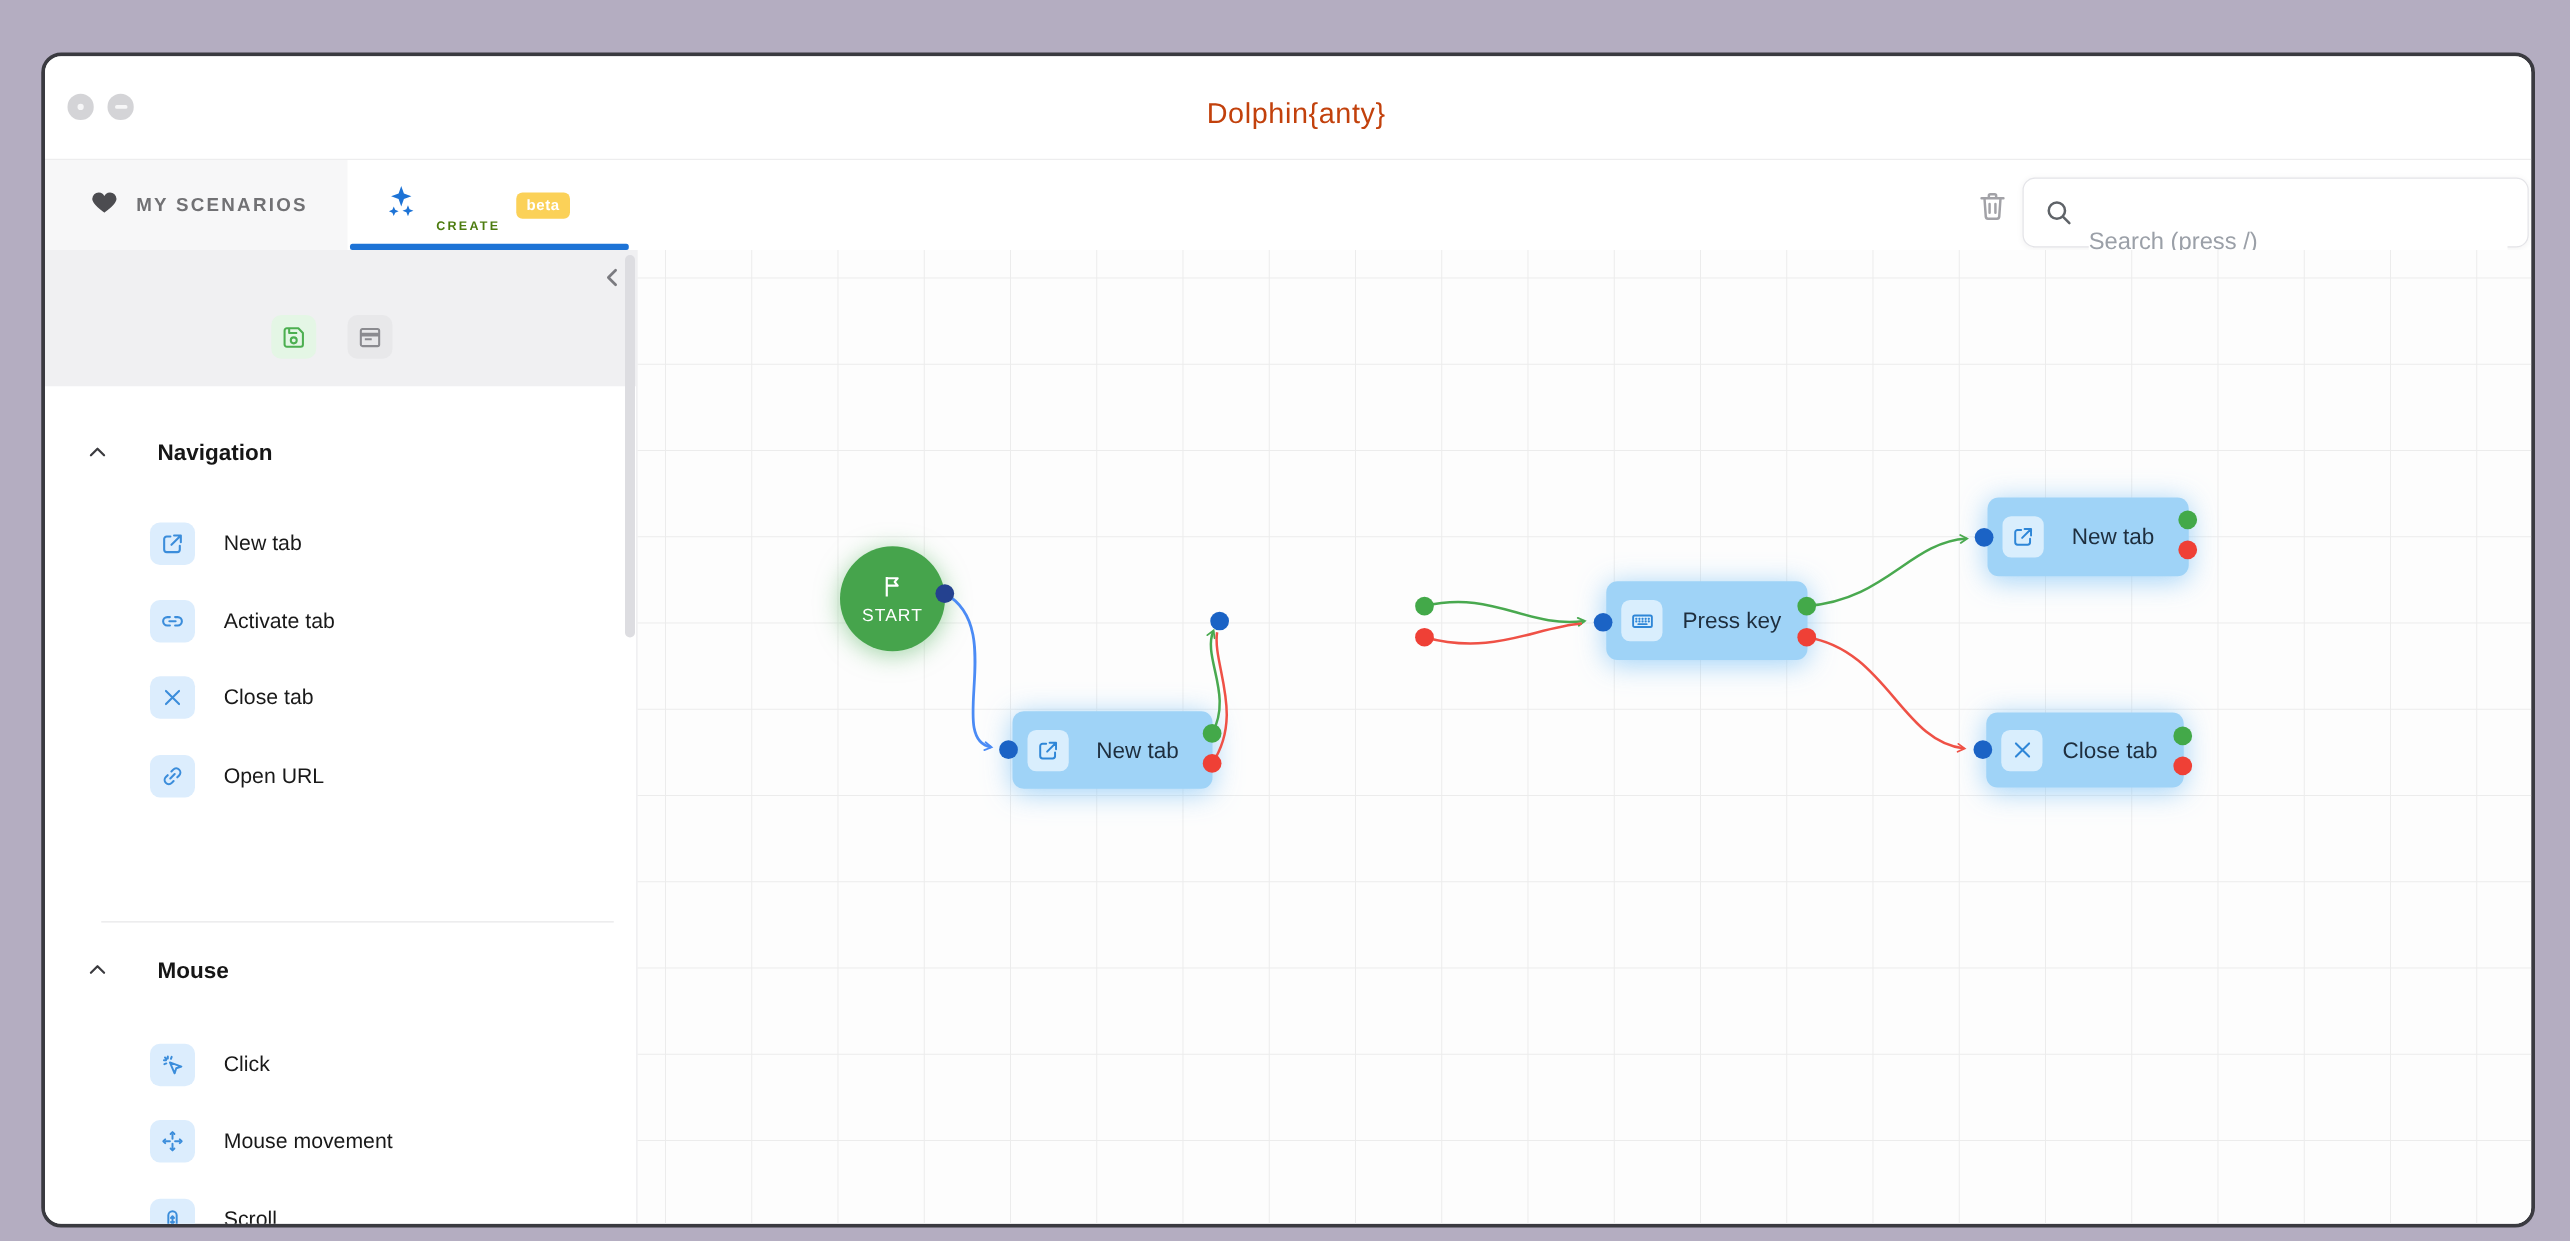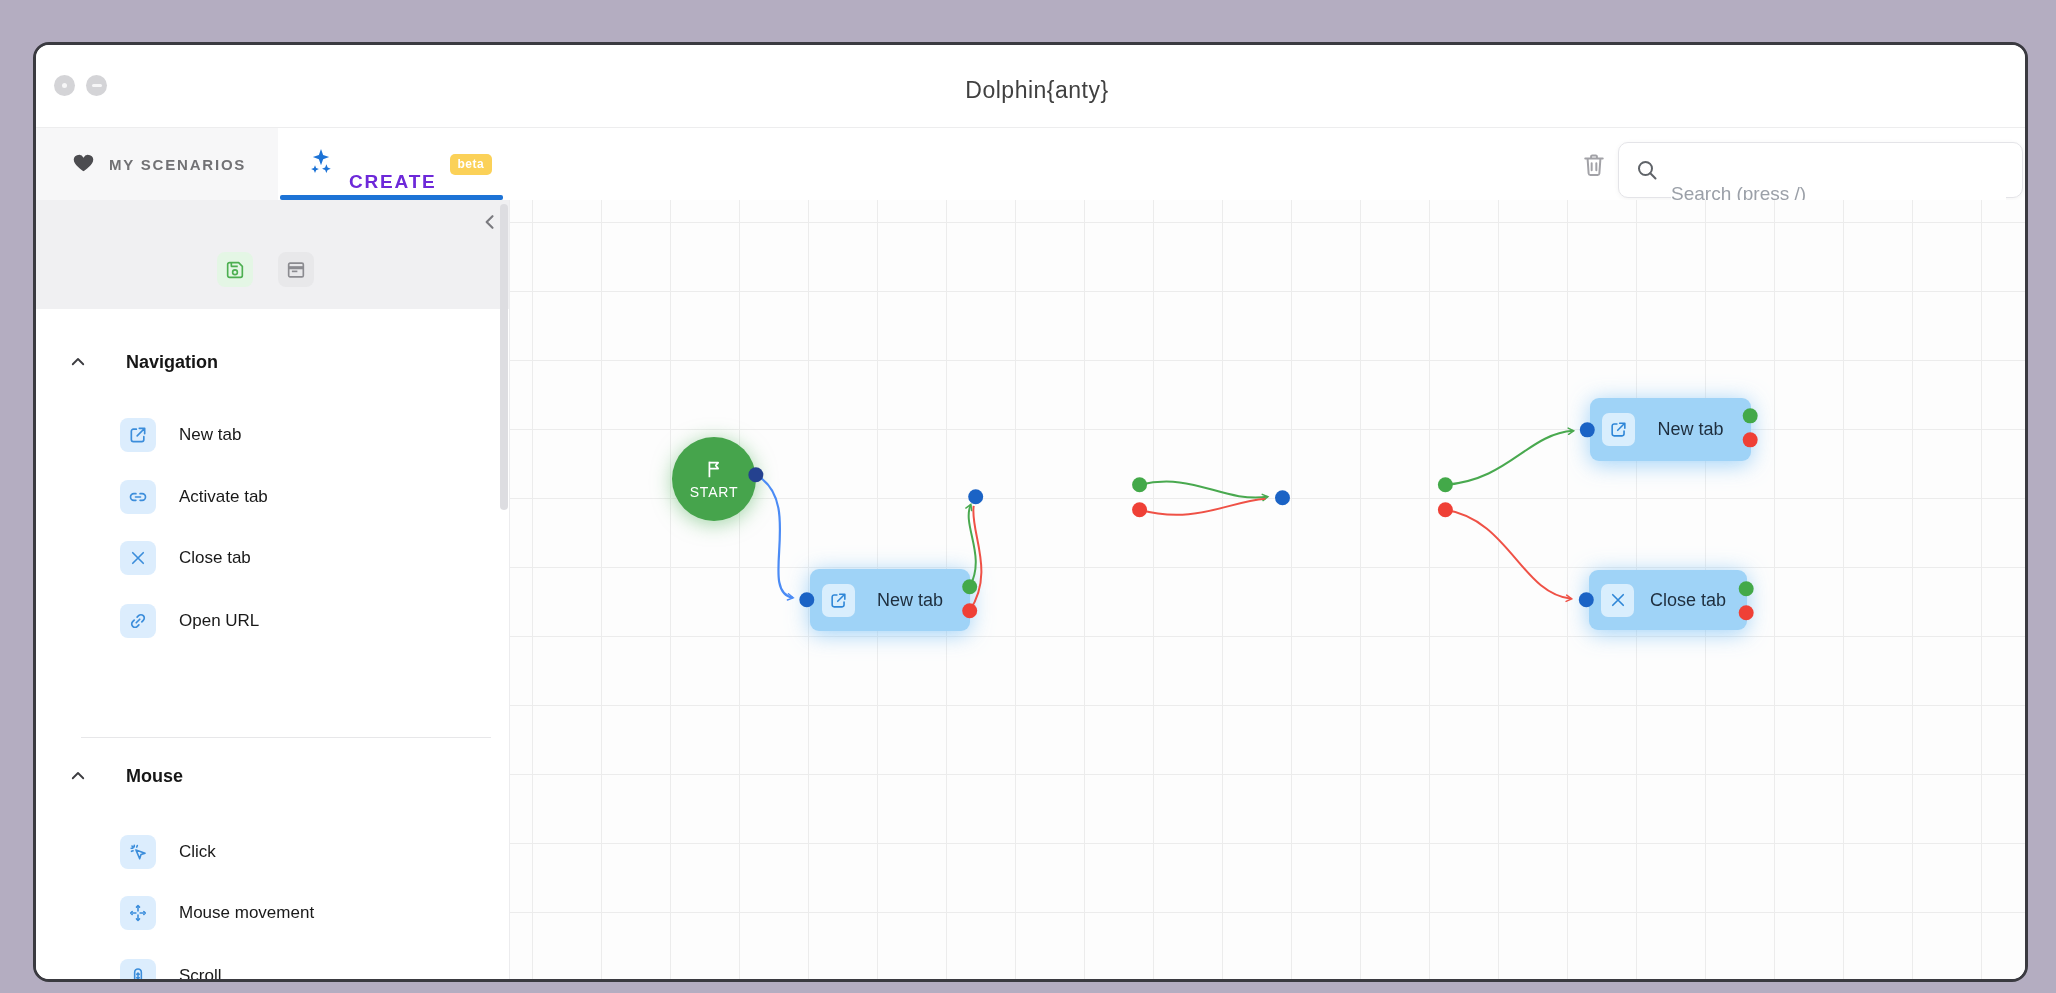--- a/index.html
+++ b/index.html
@@ -16,29 +16,29 @@
 
   
   .titlebar { position:relative; height:83px; background:#fff; border-bottom:1px solid #ededee; }
   .traffic { position:absolute; top:30px; width:21px; height:21px; border-radius:50%; background:#d4d4d7;
              display:flex; align-items:center; justify-content:center; }
   .traffic.t-close { left:18px; }
   .traffic.t-min { left:50px; }
   .traffic .dot { width:5px; height:5px; border-radius:50%; background:#f6f6f7; }
   .traffic .minus { width:10px; height:3px; border-radius:2px; background:#f6f6f7; }
   .title { position:absolute; left:0; right:0; top:0; height:90px; display:flex; align-items:center;
-           justify-content:center; color:#404040; font-size:23px; letter-spacing:.5px;padding-left:13px; }
+           justify-content:center; color:#c2410c; font-size:23px; letter-spacing:.5px;padding-left:13px; }
 
   
   .tabrow { position:relative; height:72px; background:#fff; }
   .tab { position:absolute; top:0; height:72px; display:flex; align-items:center; gap:13px; cursor:pointer; }
   .tab-scenarios { left:0; width:242px; background:#f7f7f8; padding-left:35px; }
   .tab-scenarios .tab-label { color:#717174; font-size:15px; font-weight:600; letter-spacing:1.8px; }
   .tab-create { left:266px; width:234px; background:#fff; padding-left:4px; }
-  .tab-create .tab-label { color:#6d28d9; font-size:19px; font-weight:700; letter-spacing:1.8px;margin-top:35px; }
+  .tab-create .tab-label { color:#4d7c0f; font-size:10px; font-weight:700; letter-spacing:1.8px;margin-top:35px; }
   .beta-badge { background:#fbd158; color:#ffffff; font-size:12px; font-weight:700;
                 padding:3px 8px 4px; border-radius:5px; letter-spacing:.5px; }
   .create-underline { position:absolute; left:244px; top:67px; width:223px; height:5px; background:#1d73d6; border-radius:2px; }
   .trash-btn { position:absolute; left:1541px; top:18px; width:34px; height:38px; display:flex;
                align-items:center; justify-content:center; cursor:pointer; }
   .searchbox { position:absolute; left:1582px; top:14px; width:405px; height:56px;
                border:1px solid #e4e4e8; border-radius:10px; background:#fff;
                box-shadow:0 1px 5px rgba(0,0,0,.05); display:flex; align-items:center; padding:0 16px; gap:12px; }
   .searchbox input { border:none; outline:none; flex:1; font-size:19px; color:#444; font-family:"Liberation Sans",sans-serif;margin-top:48px; }
   .searchbox input::placeholder { color:#9ba0a8; }
@@ -270,20 +270,30 @@
           <span class="node-ic">
             <svg width="19" height="19" viewBox="0 0 24 24" fill="none" stroke="#2e86d7" stroke-width="2" stroke-linecap="round" stroke-linejoin="round">
                 <path d="M10 5H6.5A2.5 2.5 0 0 0 4 7.5v10A2.5 2.5 0 0 0 6.5 20h10a2.5 2.5 0 0 0 2.5-2.5V14"></path>
                 <path d="M13.5 4H20v6.5M19.5 4.5 11 13"></path>
               </svg>
           </span>
           <span class="node-label">New tab</span>
         </div>
 
 
+        <div class="flow-node" style="left:775px; top:265px; width:161px; height:63px;">
+          <span class="node-ic">
+            <svg width="20" height="20" viewBox="0 0 24 24" fill="none" stroke="#2e86d7" stroke-width="1.8">
+                <rect x="3" y="6.5" width="18" height="11" rx="1.5"></rect>
+                <path d="M6 9.7h.1M9 9.7h.1M12 9.7h.1M15 9.7h.1M18 9.7h.1M6 12.2h.1M9 12.2h.1M12 12.2h.1M15 12.2h.1M18 12.2h.1" stroke-width="2.1" stroke-linecap="round"></path>
+                <path d="M8 14.8h8" stroke-linecap="round"></path>
+              </svg>
+          </span>
+          <span class="node-label">Press key</span>
+        </div>
 
         <div class="flow-node" style="left:1080px; top:198px; width:161px; height:63px;">
           <span class="node-ic">
             <svg width="19" height="19" viewBox="0 0 24 24" fill="none" stroke="#2e86d7" stroke-width="2" stroke-linecap="round" stroke-linejoin="round">
                 <path d="M10 5H6.5A2.5 2.5 0 0 0 4 7.5v10A2.5 2.5 0 0 0 6.5 20h10a2.5 2.5 0 0 0 2.5-2.5V14"></path>
                 <path d="M13.5 4H20v6.5M19.5 4.5 11 13"></path>
               </svg>
           </span>
           <span class="node-label">New tab</span>
         </div>

